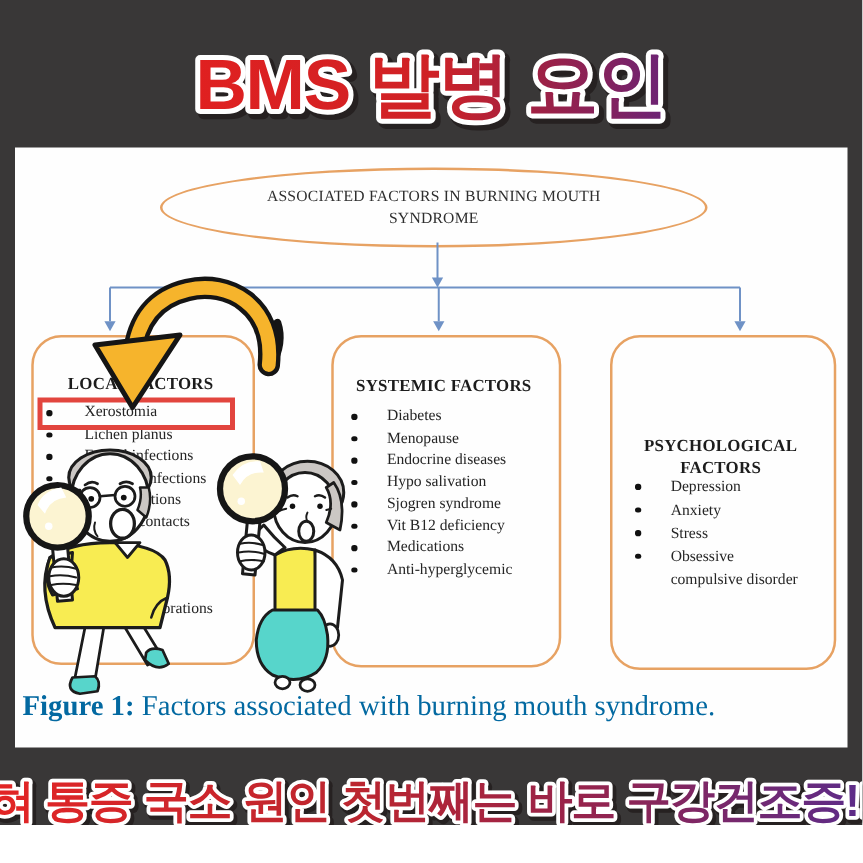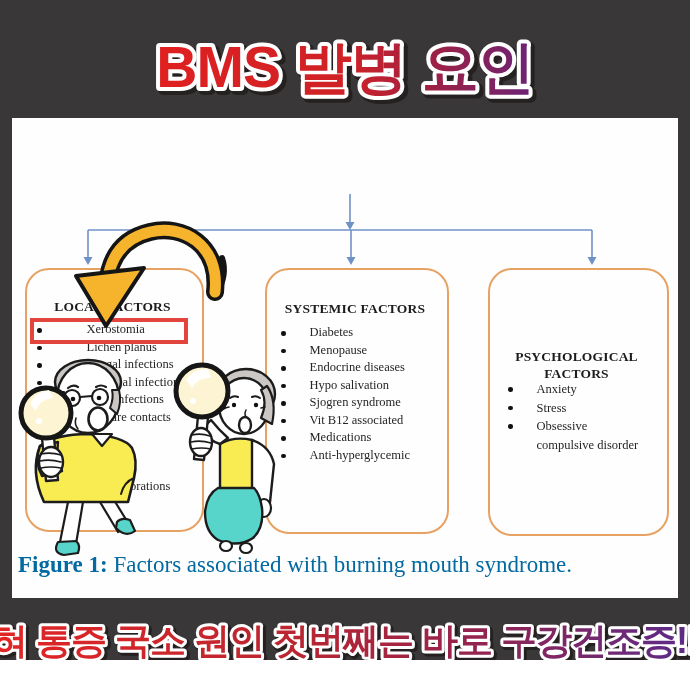--- a/index.html
+++ b/index.html
@@ -32,21 +32,21 @@
   ul.blist{list-style:none;margin:0;padding:0;}
   #list-local{left:25px;top:203px;width:168px;}
   #list-systemic{left:269px;top:206px;width:160px;}
   #list-psych{left:496px;top:262px;width:155px;}
   .blist li{display:flex;}
   .dot{flex:0 0 auto;width:4.5px;height:4.5px;border-radius:50%;background:#111;margin-top:7px;}
   #list-local .dot{margin-right:26px;}
   #list-systemic .dot{margin-right:24px;}
   #list-psych .dot{margin-right:24px;}
   .itxt{font-size:12.5px;color:#252525;white-space:pre-line;}
-  #list-local .itxt{line-height:17.6px;margin-left:19px;}
+  #list-local .itxt{line-height:17.6px;}
   #list-systemic .itxt{line-height:17.5px;}
   #list-psych .itxt{line-height:18.6px;}
   #frag-restorations{left:100px;top:361px;font-size:12.5px;color:#252525;}
   
   #highlight-box{left:18px;top:200px;width:158px;height:26px;border:4px solid #e2453e;box-sizing:border-box;z-index:6;}
   
   #connector-svg{left:0;top:0;z-index:1;pointer-events:none;}
   #arrow-svg{left:0;top:0;z-index:7;pointer-events:none;}
   #man-svg{left:4px;top:232px;z-index:8;}
   #woman-svg{left:156px;top:242px;z-index:8;}
@@ -84,20 +84,23 @@
         <path d="M580 112 V139"></path>
       </g>
       <g fill="#6f92c6">
         <polygon points="333.5,104 342.5,104 338,112"></polygon>
         <polygon points="71.5,139 80.5,139 76,147"></polygon>
         <polygon points="334.5,139 343.5,139 339,147"></polygon>
         <polygon points="575.5,139 584.5,139 580,147"></polygon>
       </g>
     </svg>
 
+    <div id="root-ellipse" class="abs">
+      <span class="etxt">ASSOCIATED FACTORS IN BURNING MOUTH SYNDROME</span>
+    </div>
 
     <div id="box-local" class="fbox abs"></div>
     <div id="box-systemic" class="fbox abs"></div>
     <div id="box-psych" class="fbox abs"></div>
 
     <div id="title-local" class="btitle abs">LOCAL FACTORS</div>
     <div id="title-systemic" class="btitle abs">SYSTEMIC FACTORS</div>
     <div id="title-psych" class="btitle abs">
       <span>PSYCHOLOGICAL FACTORS</span>
     </div>
@@ -148,34 +151,38 @@
         <li>
           <span class="dot"></span>
           <span class="itxt">Hypo salivation</span>
         </li>
         <li>
           <span class="dot"></span>
           <span class="itxt">Sjogren syndrome</span>
         </li>
         <li>
           <span class="dot"></span>
-          <span class="itxt">Vit B12 associated</span>
+          <span class="itxt">Vit B12 deficiency</span>
         </li>
         <li>
           <span class="dot"></span>
           <span class="itxt">Medications</span>
         </li>
         <li>
           <span class="dot"></span>
           <span class="itxt">Anti-hyperglycemic</span>
         </li>
       </ul>
 
     <ul id="list-psych" class="blist abs">
 
+    <li>
+          <span class="dot"></span>
+          <span class="itxt">Depression</span>
+        </li>
         <li>
           <span class="dot"></span>
           <span class="itxt">Anxiety</span>
         </li>
         <li>
           <span class="dot"></span>
           <span class="itxt">Stress</span>
         </li>
         <li>
           <span class="dot"></span>

